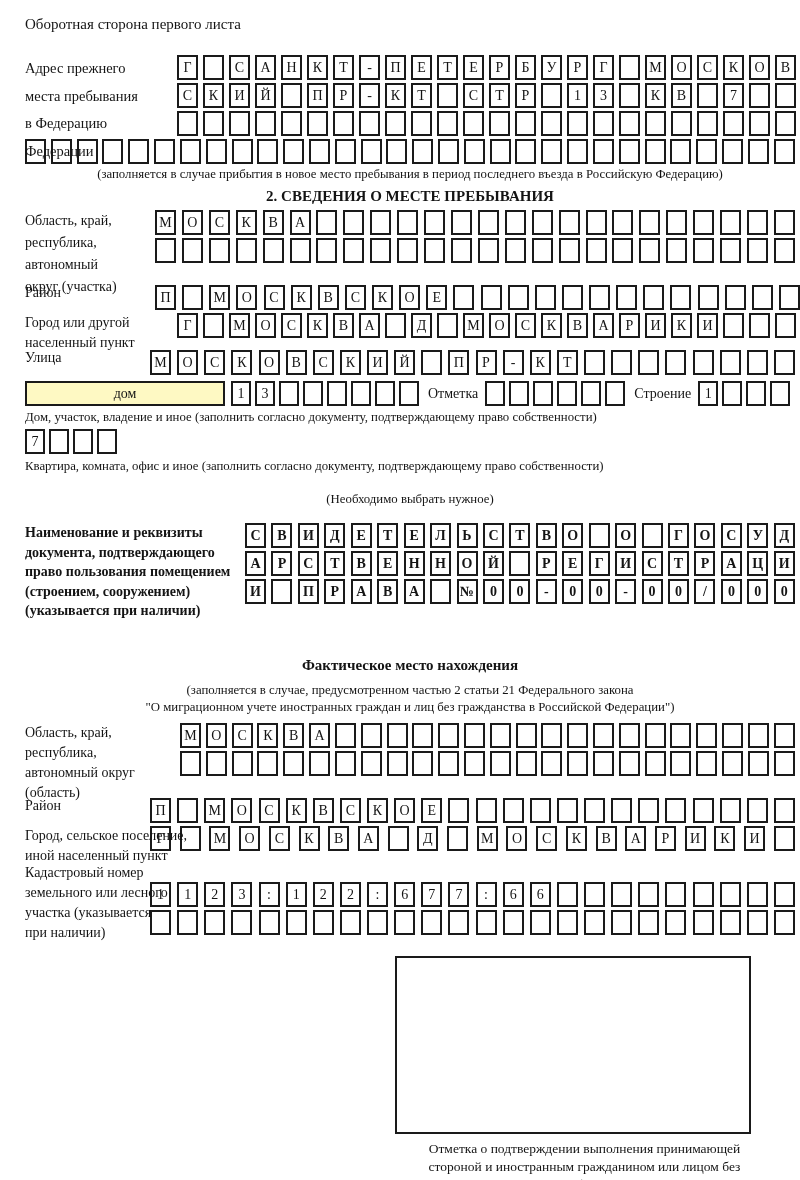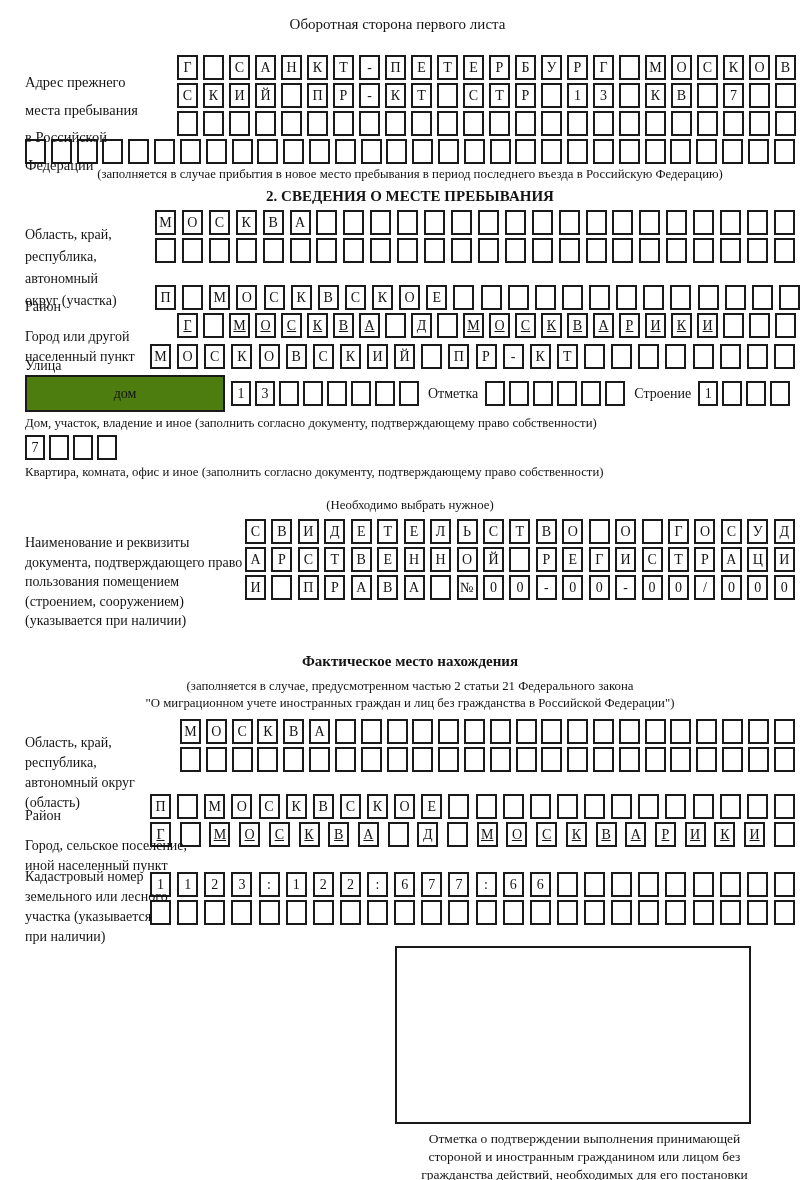--- a/index.html
+++ b/index.html
@@ -1,23 +1,23 @@
 <!DOCTYPE html>
 <html><head>
 <meta charset="utf-8">
 <style>
   html,body{margin:0;padding:0;background:#fff;}
   .page{
     position:relative;width:800px;height:1180px;background:#fff;color:#141414;
     font-family:"Liberation Serif","DejaVu Serif",serif;
     box-sizing:border-box;padding:16px 0 0 25px;overflow:hidden;
   }
-  .hdr{width:745px;text-align:center;font-size:15px;margin-bottom:22px;}
+  .hdr{width:745px;text-align:left;font-size:15px;margin-bottom:22px;}
   .group{position:relative;}
-  .lbl{position:absolute;left:0;top:14px;font-size:14px;white-space:nowrap;}
+  .lbl{position:absolute;left:0;top:0;font-size:14px;white-space:nowrap;}
   .lbl.lh27{line-height:27.5px;font-size:14.5px;}
   .lbl.lh22{line-height:22px;}
   .lbl.lh20{line-height:20px;}
   .rows{display:flex;flex-direction:column;gap:3px;}
   .cells{display:flex;justify-content:space-between;}
   .cell{
     flex:none;width:21px;height:25px;border:2px solid #1a1a1a;box-sizing:border-box;
     display:flex;align-items:center;justify-content:center;
     font-size:14px;background:#fff;
   }
@@ -26,56 +26,56 @@
   .off125{margin-left:125px;} .off130{margin-left:130px;} .off152{margin-left:152px;}
   .off155{margin-left:155px;} .off220{margin-left:220px;}
   .w550{width:550px;} .w615{width:615px;} .w619{width:619px;}
   .w640{width:640px;} .w645{width:645px;} .w770{width:770px;}
   .mt3{margin-top:3px;}
   .note{font-size:12.8px;}
   .note.center{text-align:center;width:770px;}
   .sec-title{font-size:15px;font-weight:bold;text-align:center;width:770px;margin:6px 0 5px 0;}
   .inline-row{display:flex;align-items:center;}
   .widebox{
-    flex:none;border:2px solid #1a1a1a;box-sizing:border-box;height:37px;
-    display:flex;align-items:center;justify-content:center;font-size:14px;background:#4d7c0f;
+    flex:none;border:2px solid #1a1a1a;box-sizing:border-box;height:25px;
+    display:flex;align-items:center;justify-content:center;font-size:14px;background:#fef9c3;
   }
   .widebox.dom{width:200px;margin-right:6px;}
   .widebox.kv{width:255px;margin-right:6px;}
   .inline-lbl{font-size:14px;margin:0 7px 0 9px;white-space:nowrap;}
   .chk{
     flex:none;width:24px;height:25px;border:2px solid #1a1a1a;box-sizing:border-box;
     display:flex;align-items:center;justify-content:center;font-size:14px;background:#fff;
   }
   .mesto{display:flex;align-items:center;margin-top:8px;}
   .mesto .opt-lbl{font-size:14px;margin:0 0 0 10px;}
   .mesto .chk{margin-left:18px;}
   .mesto .lead{font-size:14px;}
-  .doc-group{min-height:120px;margin-top:6px;}
+  .doc-group{min-height:120px;margin-top:16px;font-weight:bold;}
   .doc-group .lbl{width:220px;white-space:normal;line-height:19.5px;}
   .sec3-title{font-size:15px;font-weight:bold;text-align:center;width:770px;margin:14px 0 8px 0;}
   .note3{text-align:center;width:770px;font-size:12.8px;line-height:17px;}
   .kad-group{padding-top:19px;min-height:62px;margin-top:4px;}
   .stamp-wrap{margin-top:12px;}
   .stamp{margin-left:370px;width:356px;height:178px;border:2px solid #1a1a1a;box-sizing:border-box;background:#fff;}
   .caption{margin-left:342px;width:435px;text-align:center;font-size:13.5px;line-height:18px;margin-top:6px;}
-  .mb3{margin-bottom:3px;} .mb6{margin-bottom:6px;} .mb8{margin-bottom:6px;text-decoration:underline;} .mb22{margin-bottom:22px;}
+  .mb3{margin-bottom:3px;} .mb6{margin-bottom:6px;} .mb8{margin-bottom:12px;} .mb22{margin-bottom:22px;}
 </style>
 </head>
 <body>
 
 <div class="page">
 
   <div class="hdr">Оборотная сторона первого листа</div>
 
   <section class="group">
     <div class="lbl lh27">
         <div>Адрес прежнего</div>
         <div>места пребывания</div>
-        <div>в Российской</div>
+        <div>в Федерацию</div>
         <div>Федерации</div>
       </div>
     <div class="rows off152">
       <div class="cells w619">
           <div class="cell">Г</div>
           <div class="cell"></div>
           <div class="cell">С</div>
           <div class="cell">А</div>
           <div class="cell">Н</div>
           <div class="cell">К</div>

